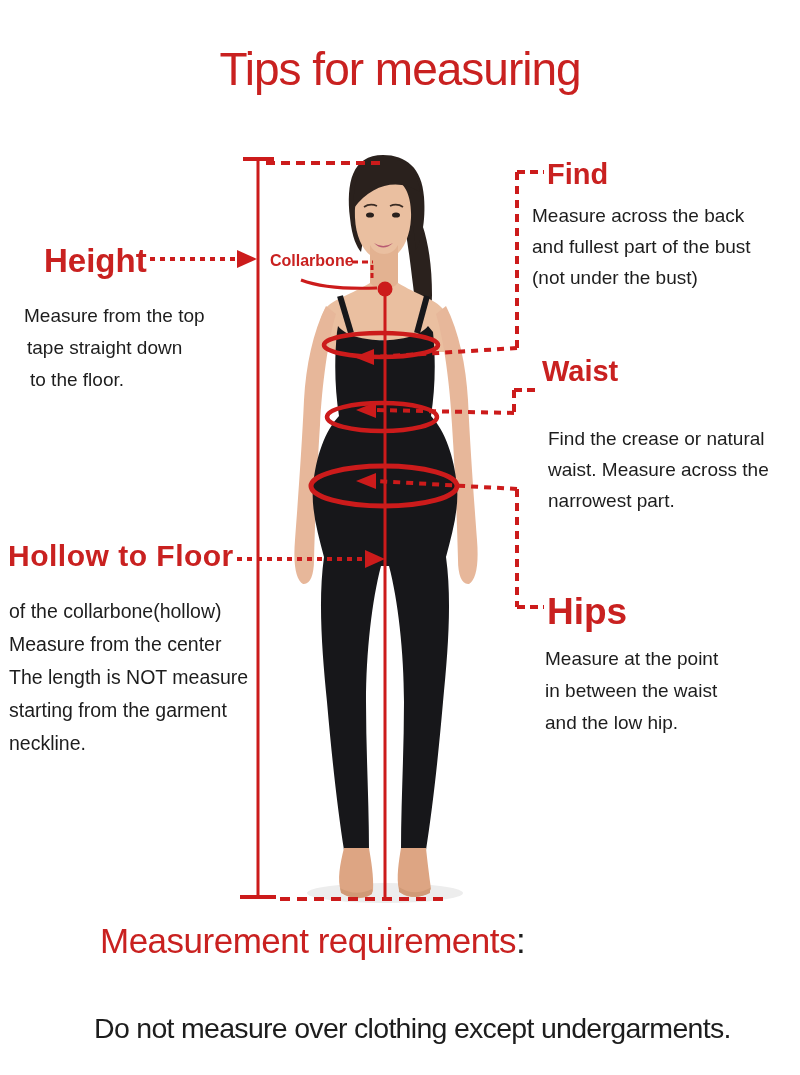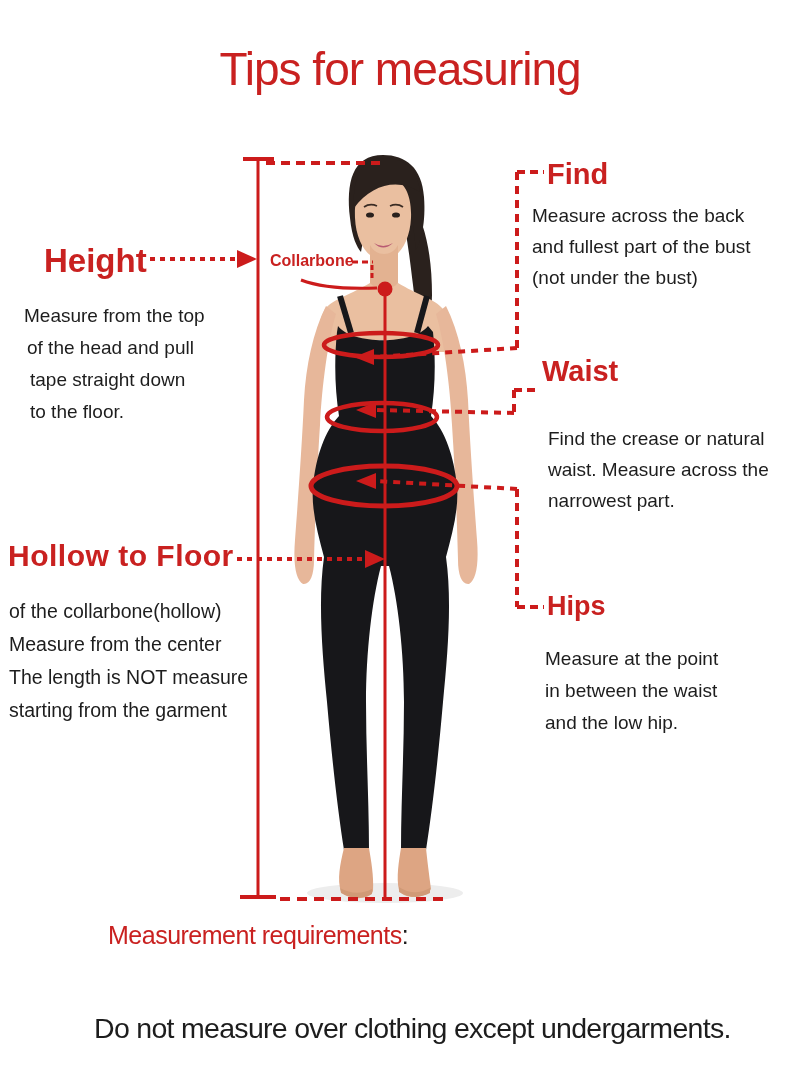--- a/index.html
+++ b/index.html
@@ -24,21 +24,21 @@
   }
   .label{
     position:absolute;
     color:var(--accent);
     font-weight:bold;
     white-space:nowrap;
   }
   .label-height{left:44px;top:242px;font-size:33px;}
   .label-bust{left:547px;top:158px;font-size:29px;}
   .label-waist{left:542px;top:355px;font-size:29px;}
-  .label-hips{left:547px;top:591px;font-size:27px;}
+  .label-hips{left:547px;top:591px;font-size:37px;}
   .label-h2f{left:8px;top:539px;font-size:30px;letter-spacing:0.5px;text-align:center;}
   .label-collarbone{left:270px;top:252px;font-size:16px;}
   .desc{
     position:absolute;
     color:var(--ink);
     font-size:19px;
     white-space:nowrap;
   }
   .desc div{height:32px;line-height:32px;}
   .desc-height{left:24px;top:300px;}
@@ -47,22 +47,22 @@
   .desc-height div:nth-child(4){padding-left:6px;}
   .desc-bust{left:532px;top:200px;}
   .desc-bust div{height:31px;line-height:31px;}
   .desc-waist{left:548px;top:423px;}
   .desc-waist div{height:31px;line-height:31px;}
   .desc-hips{left:545px;top:643px;}
   .desc-h2f{left:9px;top:595px;font-size:19.5px;}
   .desc-h2f div{height:33px;line-height:33px;}
   .req-heading{
     position:absolute;left:100px;top:921px;
-    font-size:25px;color:var(--accent);
-    white-space:nowrap;letter-spacing:-0.5px;margin-left:8px;
+    font-size:35px;color:var(--accent);
+    white-space:nowrap;letter-spacing:-0.5px;
   }
   .req-heading .colon{color:var(--ink);}
   .req-line{
     position:absolute;color:var(--ink);
     font-size:28.5px;letter-spacing:-0.7px;white-space:nowrap;
   }
   .req-line1{left:117px;top:974px;}
   .req-line2{left:94px;top:1012px;}
   svg.scene{position:absolute;left:0;top:0;}
 </style>
@@ -166,21 +166,20 @@
       <path d="M 517 489 L 376 481" stroke-width="4" stroke-dasharray="7 6"></path>
       <polygon points="376,473 376,489 356,481" fill="#cc1b1b" stroke="none"></polygon>
       <path d="M 517 489 V 607" stroke-width="4" stroke-dasharray="8 6"></path>
       <path d="M 517 607 H 544" stroke-width="4" stroke-dasharray="8 5"></path>
     </g>
   </svg>
 
   <div class="label label-height">Height</div>
   <div class="desc desc-height">
     <div>Measure from the top</div>
-    <div>of the head and pull</div>
     <div>tape straight down</div>
     <div>to the floor.</div>
   </div>
 
   <div class="label label-collarbone">Collarbone</div>
 
   <div class="label label-bust">Find</div>
   <div class="desc desc-bust">
     <div>Measure across the back</div>
     <div>and fullest part of the bust</div>
@@ -200,18 +199,19 @@
     <div>in between the waist</div>
     <div>and the low hip.</div>
   </div>
 
   <div class="label label-h2f">Hollow to Floor</div>
   <div class="desc desc-h2f">
     <div>of the collarbone(hollow)</div>
     <div>Measure from the center</div>
     <div>The length is NOT measure</div>
     <div>starting from the garment</div>
+    <div>neckline.</div>
   </div>
 
   <div class="req-heading"><span>Measurement requirements</span><span class="colon">:</span></div>
   <div class="req-line req-line2">Do not measure over clothing except undergarments.</div>
 
 </div>
 
 </body></html>

